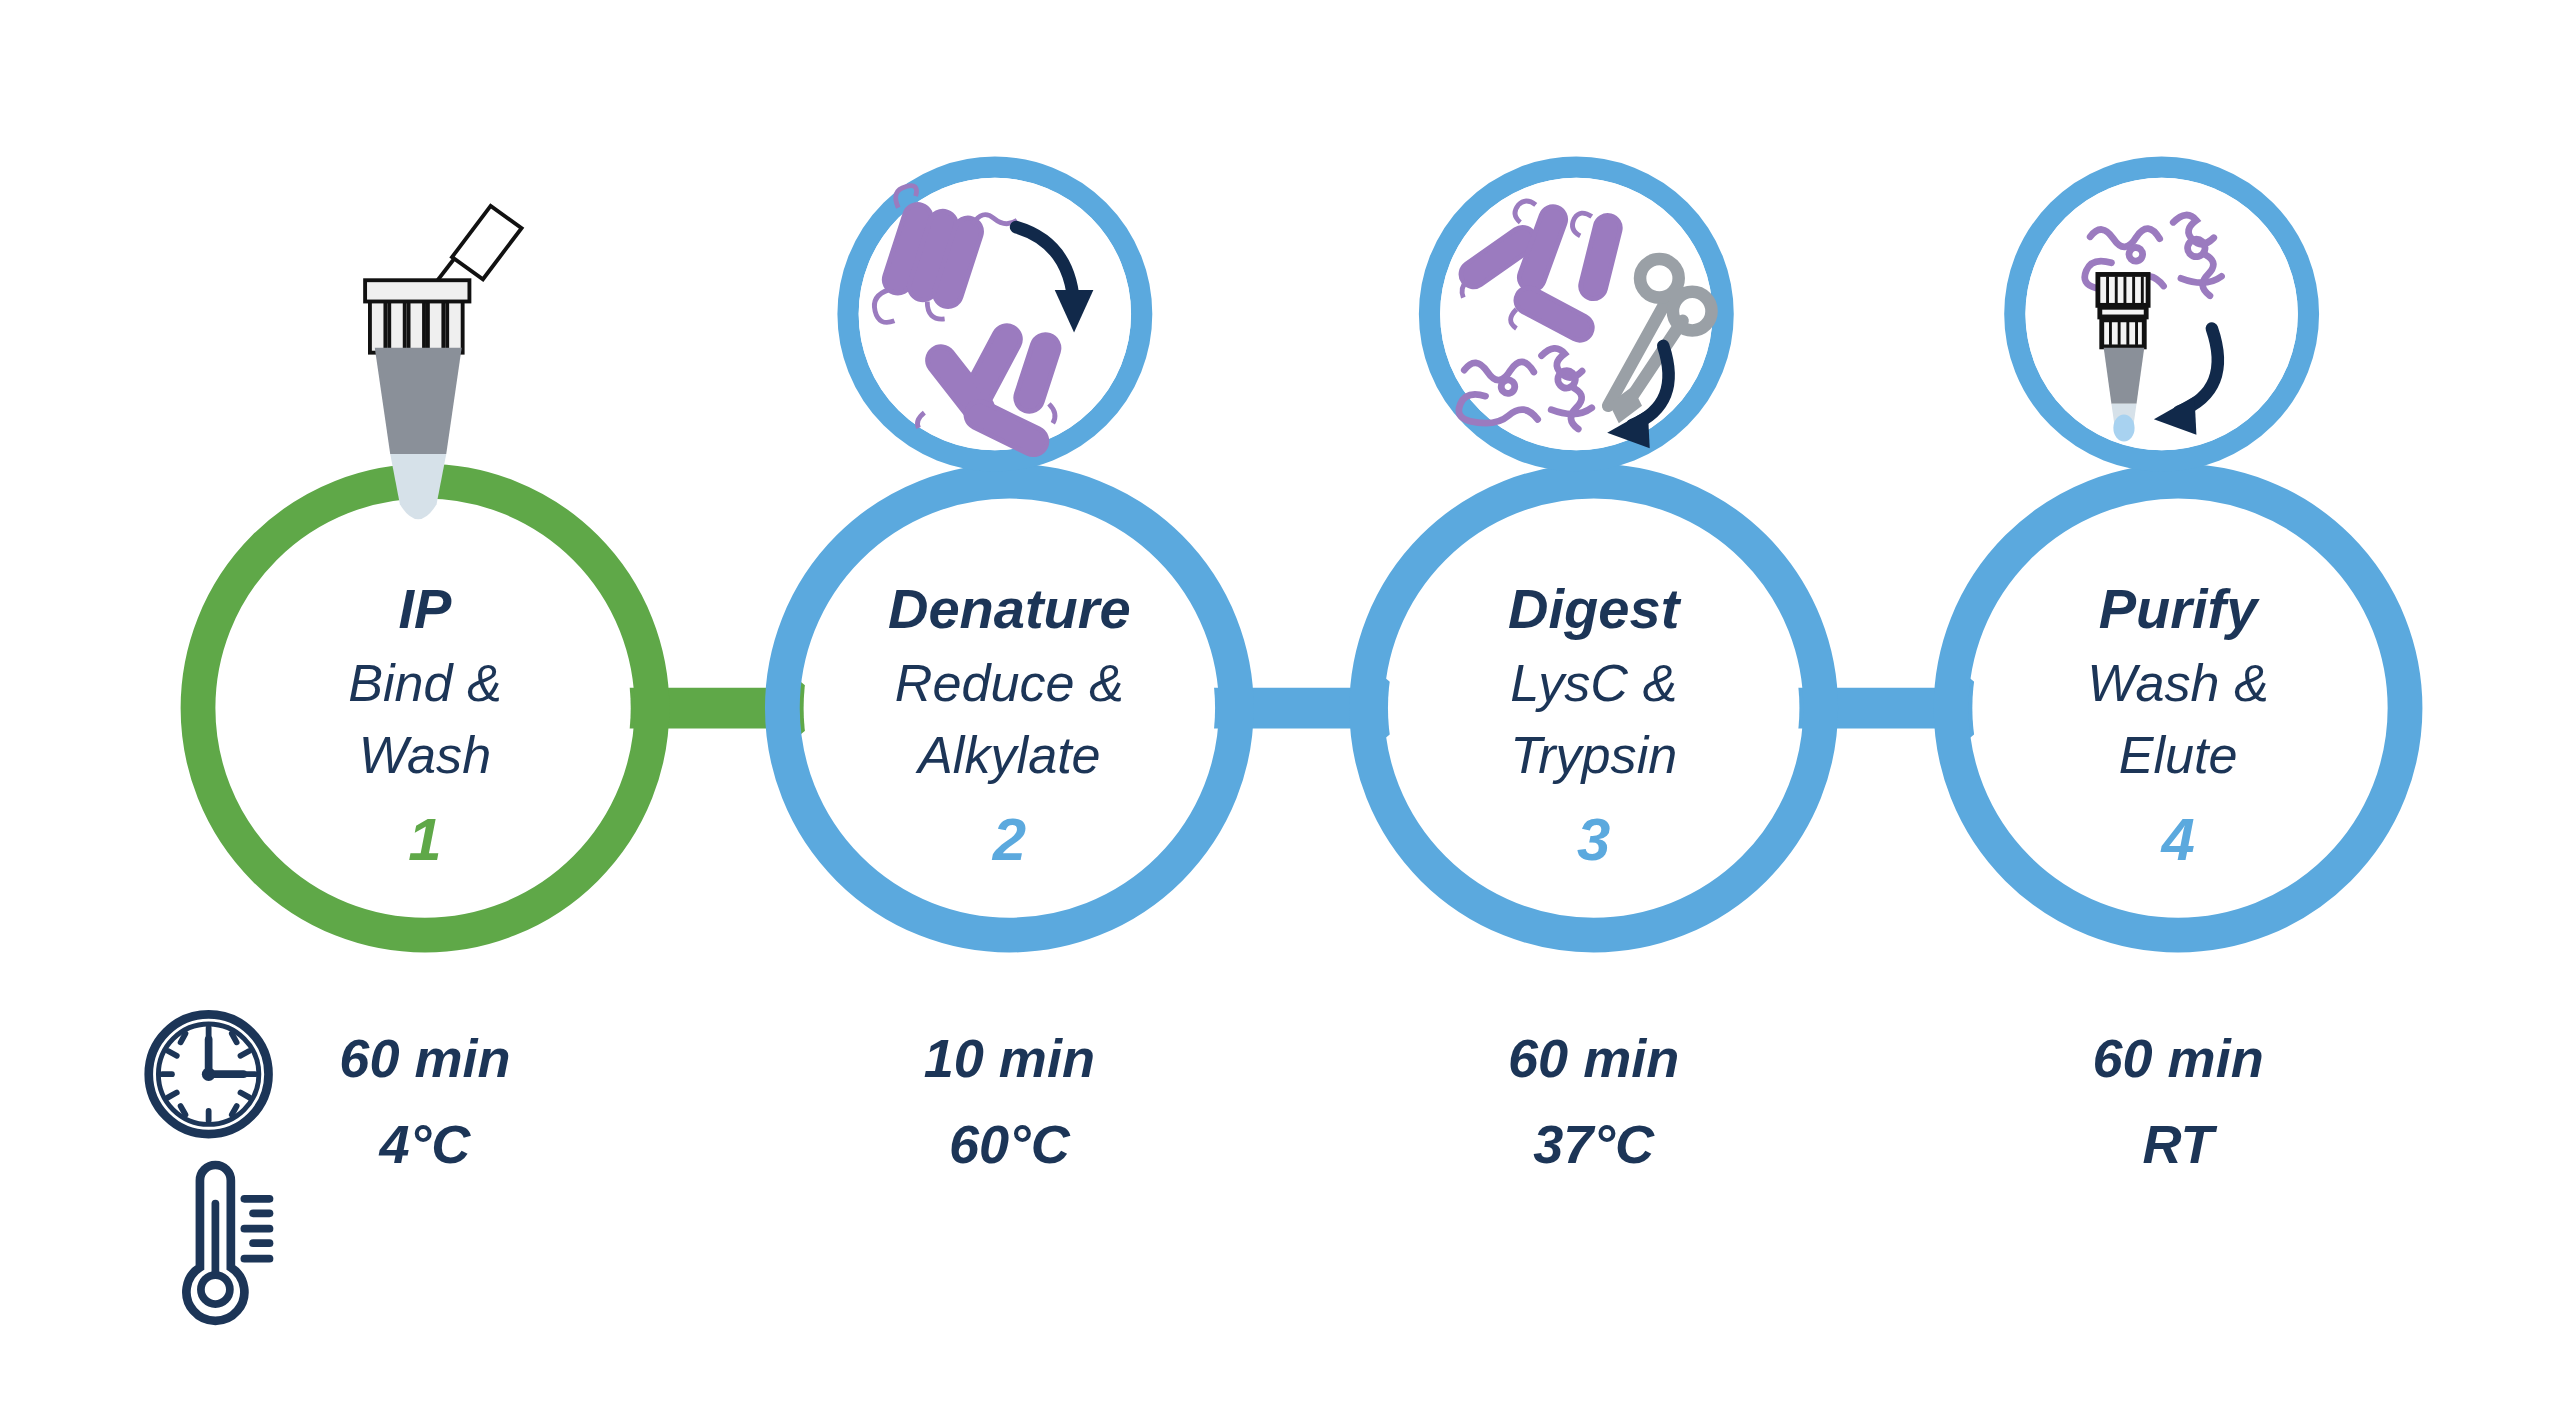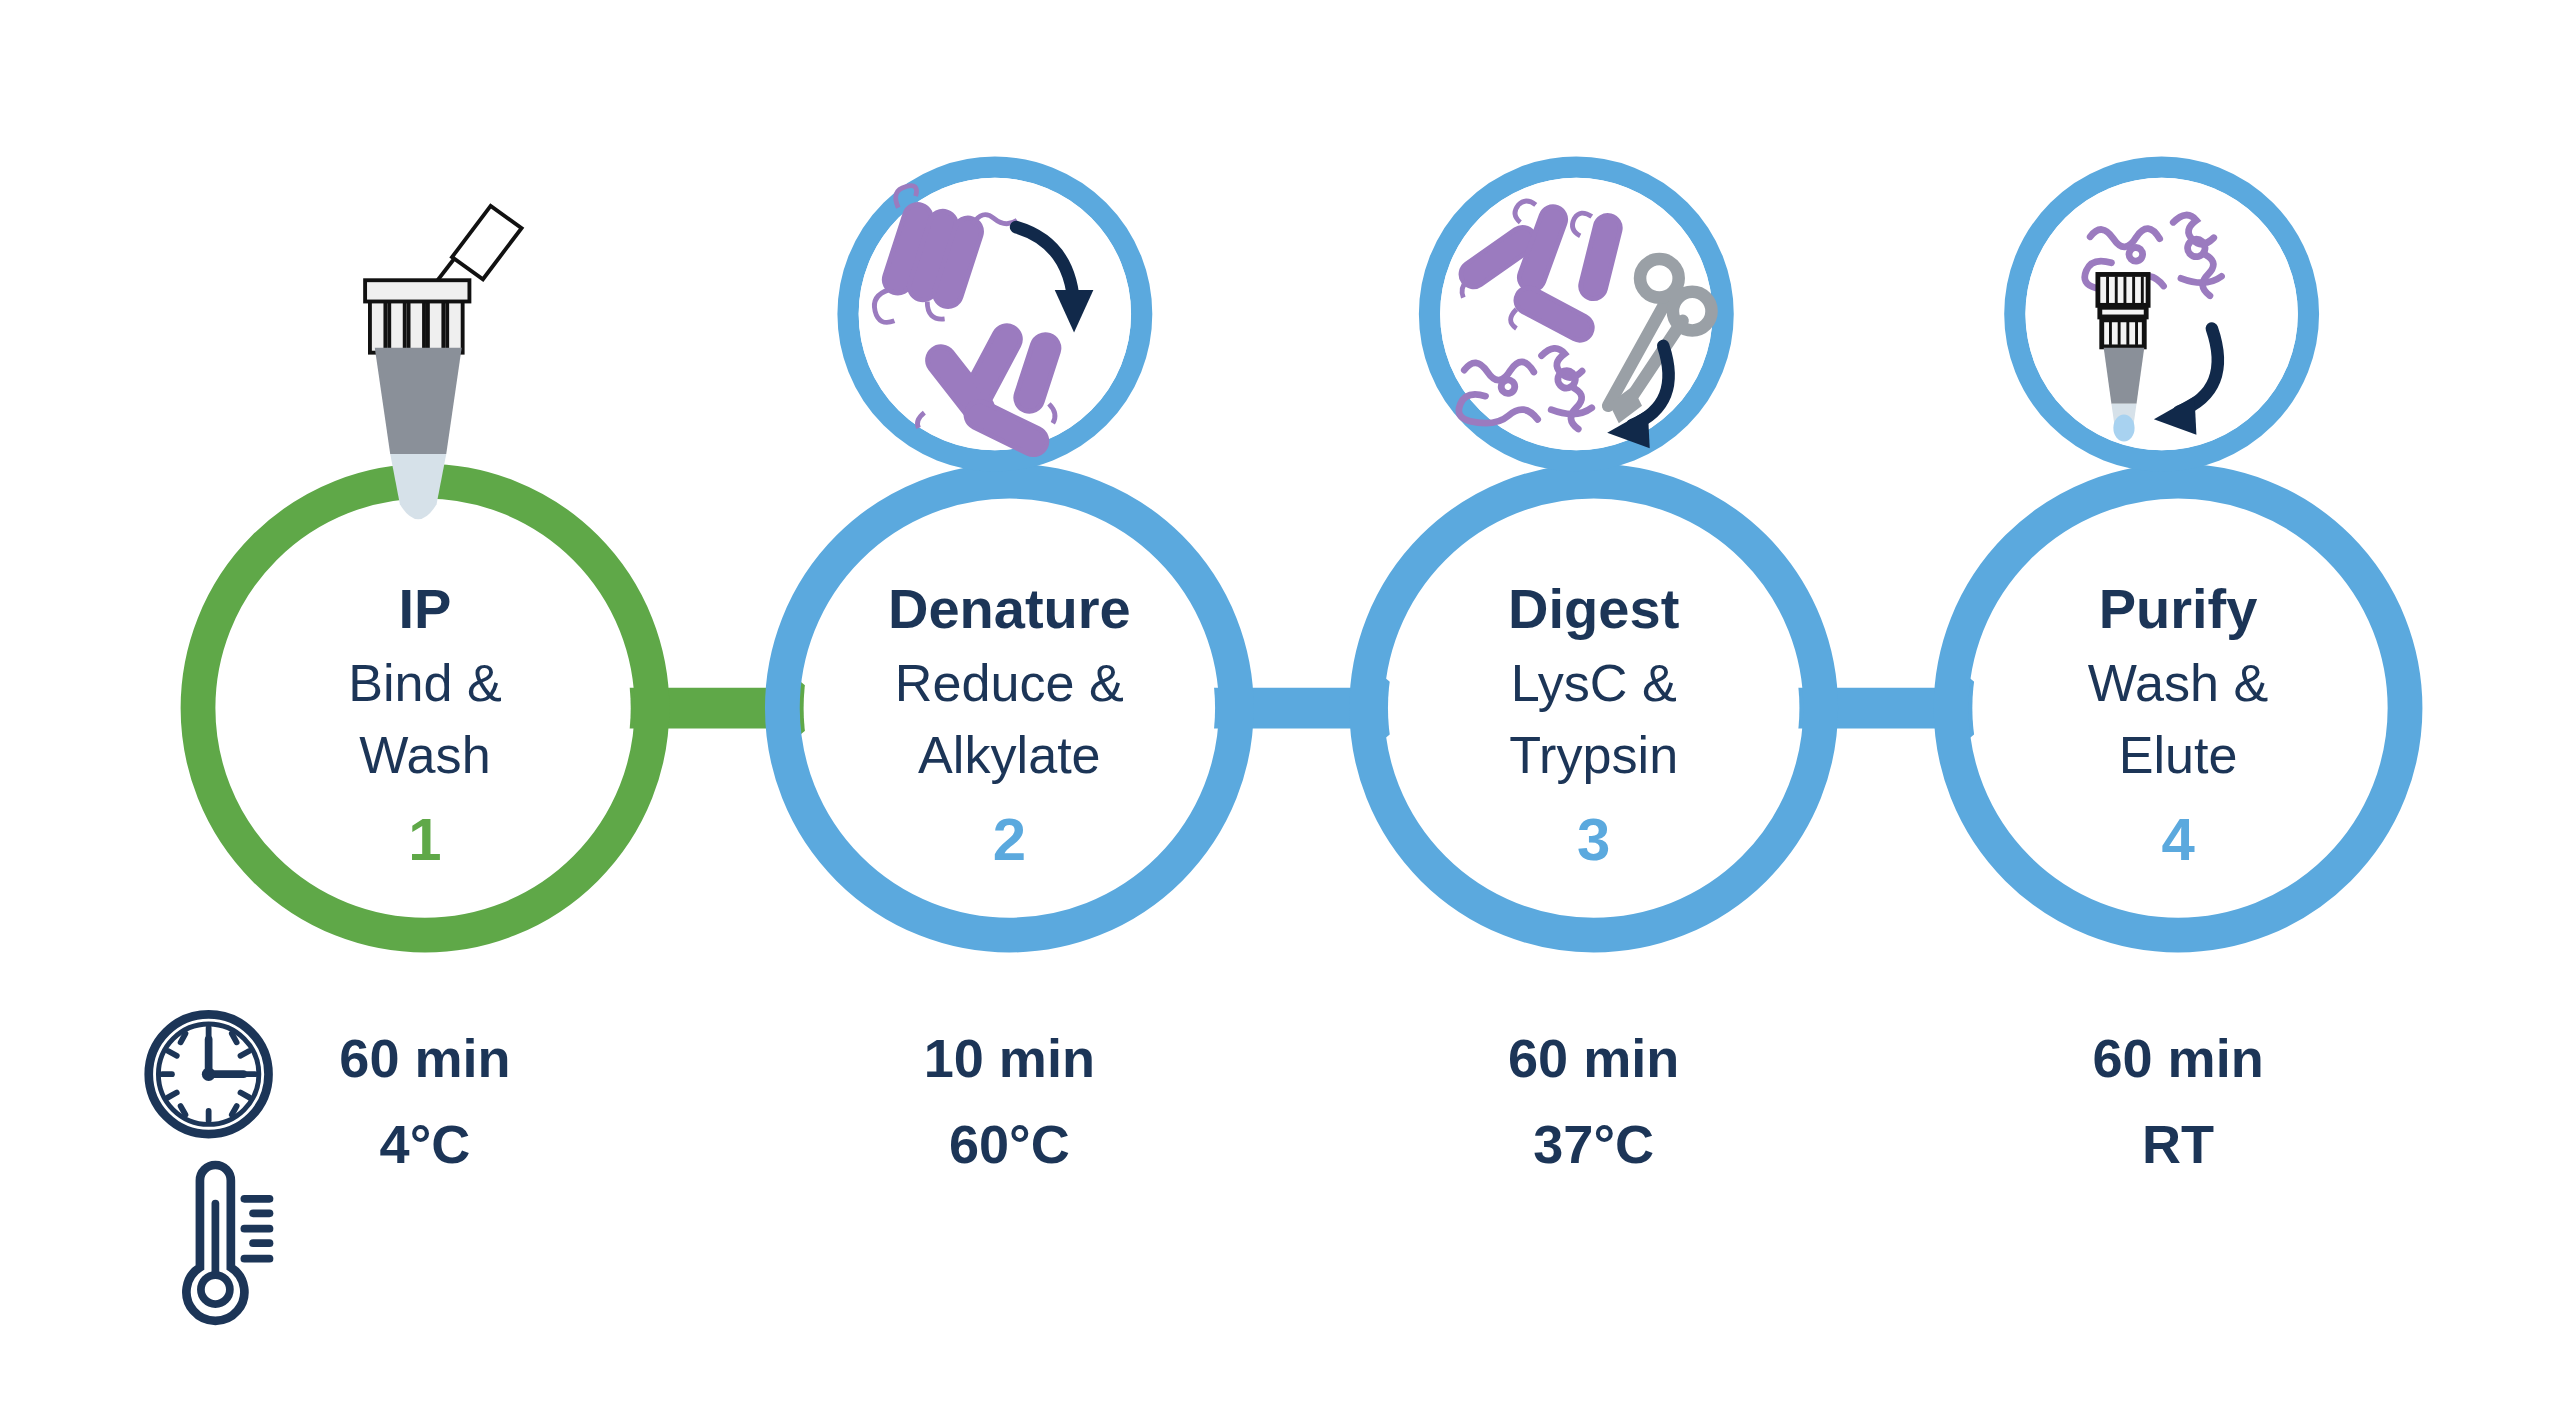--- a/index.html
+++ b/index.html
@@ -2,21 +2,21 @@
 <html><head>
 <meta charset="utf-8">
 <style>
   html,body{margin:0;padding:0;background:#ffffff;}
   body{
     width:2576px;height:1423px;
     font-family:"Liberation Sans", sans-serif;
     overflow:hidden;
     position:relative;
   }
-  #stage{position:absolute;inset:0;width:2576px;height:1414px;}
+  #stage{position:absolute;inset:0;width:2576px;height:1414px;font-style:italic;}
   svg.diagram{display:block;width:2576px;height:1423px;}
 
   .txt-title{font-family:"Liberation Sans",sans-serif;font-weight:bold;font-size:58px;fill:#1C3557;}
   .txt-sub{font-family:"Liberation Sans",sans-serif;font-weight:normal;font-size:54px;fill:#1C3557;}
   .txt-num-green{font-family:"Liberation Sans",sans-serif;font-weight:bold;font-size:62px;fill:#5FA848;}
   .txt-num-blue{font-family:"Liberation Sans",sans-serif;font-weight:bold;font-size:62px;fill:#5BA9DE;}
   .txt-meta{font-family:"Liberation Sans",sans-serif;font-weight:bold;font-size:56px;fill:#1C3557;}
 </style>
 </head>
 <body>

